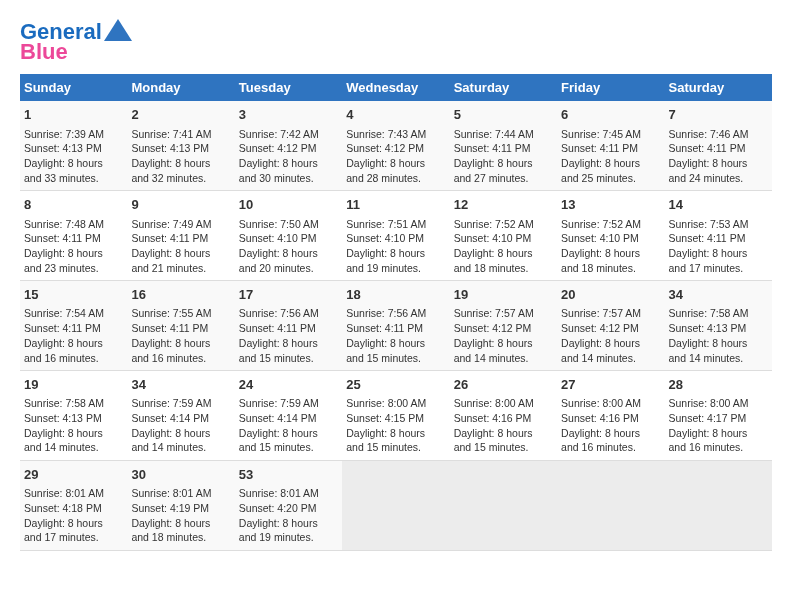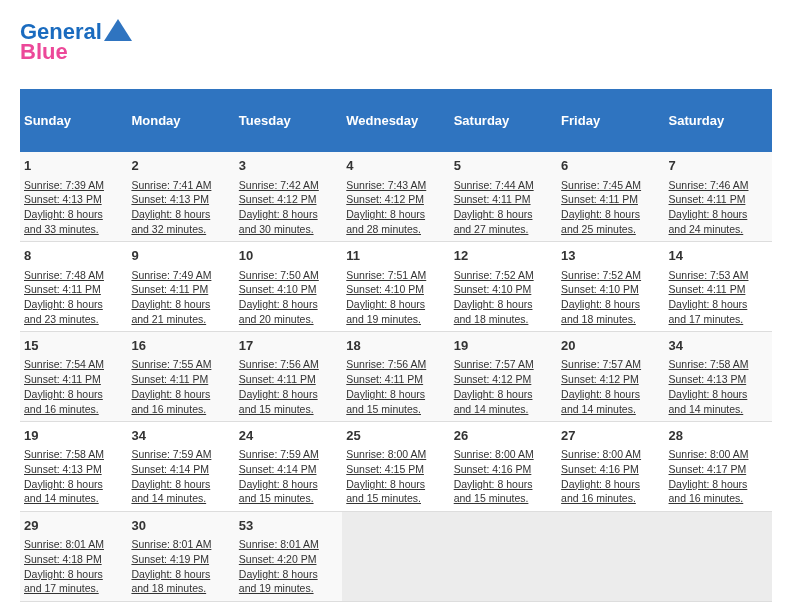--- a/index.html
+++ b/index.html
@@ -7,21 +7,21 @@
       font-family: Arial, sans-serif;
       background: #fff;
       width: 792px;
       min-height: 612px;
       padding: 20px;
     }
     .header {
       display: flex;
       justify-content: space-between;
       align-items: flex-start;
-      margin-bottom: 25px;
+      margin-bottom: 10px;
       text-align: right;
     }
     .logo {
       display: flex;
       flex-direction: column;
       align-items: flex-start;
     }
     .logo-text {
       font-size: 22px;
       font-weight: bold;
@@ -42,21 +42,21 @@
       color: #555;
     }
     table {
       width: 100%;
       border-collapse: collapse;
       font-size: 11px;
     }
     thead tr th {
       background: #2f74c0;
       color: #fff;
-      padding: 24px 4px;
+      padding: 6px 4px;
       text-align: left;
       font-size: 13px;
       font-weight: bold;
     }
     tbody tr {
       border-bottom: 1px solid #ddd;
     }
     tbody tr:nth-child(odd) {
       background: #f9f9f9;
     }
@@ -72,21 +72,20 @@
     }
     .day-num {
       font-size: 13px;
       font-weight: bold;
       display: block;
       margin-bottom: 2px;
     }
     .day-info {
       font-size: 10.5px;
       color: #333;
-      text-decoration: underline;
     }
     td.empty {
       background: #ececec;
     }
     tbody tr:last-child td.empty {
       background: #ececec;
     }
   </style>
 </head>
 <body>

